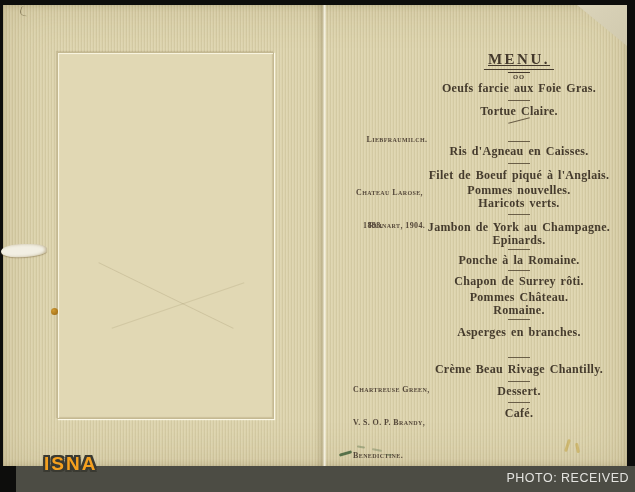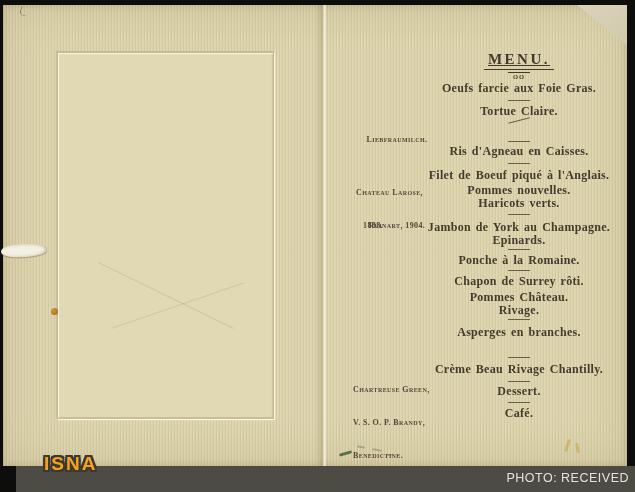--- a/index.html
+++ b/index.html
@@ -161,21 +161,21 @@
       <div class="dish" style="top:179px;">Pommes nouvelles.</div>
       <div class="dish" style="top:192px;">Haricots verts.</div>
       <div class="mdiv" style="top:209px;"></div>
       <div class="dish" style="top:216px;">Jambon de York au Champagne.</div>
       <div class="dish" style="top:229px;">Epinards.</div>
       <div class="mdiv" style="top:244px;"></div>
       <div class="dish" style="top:249px;">Ponche à la Romaine.</div>
       <div class="mdiv" style="top:265px;"></div>
       <div class="dish" style="top:270px;">Chapon de Surrey rôti.</div>
       <div class="dish" style="top:286px;">Pommes Château.</div>
-      <div class="dish" style="top:299px;">Rivage.</div>
+      <div class="dish" style="top:299px;">Romaine.</div>
       <div class="mdiv" style="top:314px;"></div>
       <div class="dish" style="top:321px;">Asperges en branches.</div>
       <div class="mdiv" style="top:352px;"></div>
       <div class="dish" style="top:358px;">Crème Beau Rivage Chantilly.</div>
       <div class="mdiv" style="top:376px;"></div>
       <div class="dish" style="top:380px;">Dessert.</div>
       <div class="mdiv" style="top:397px;"></div>
       <div class="dish" style="top:402px;">Café.</div>
     </div>
 

